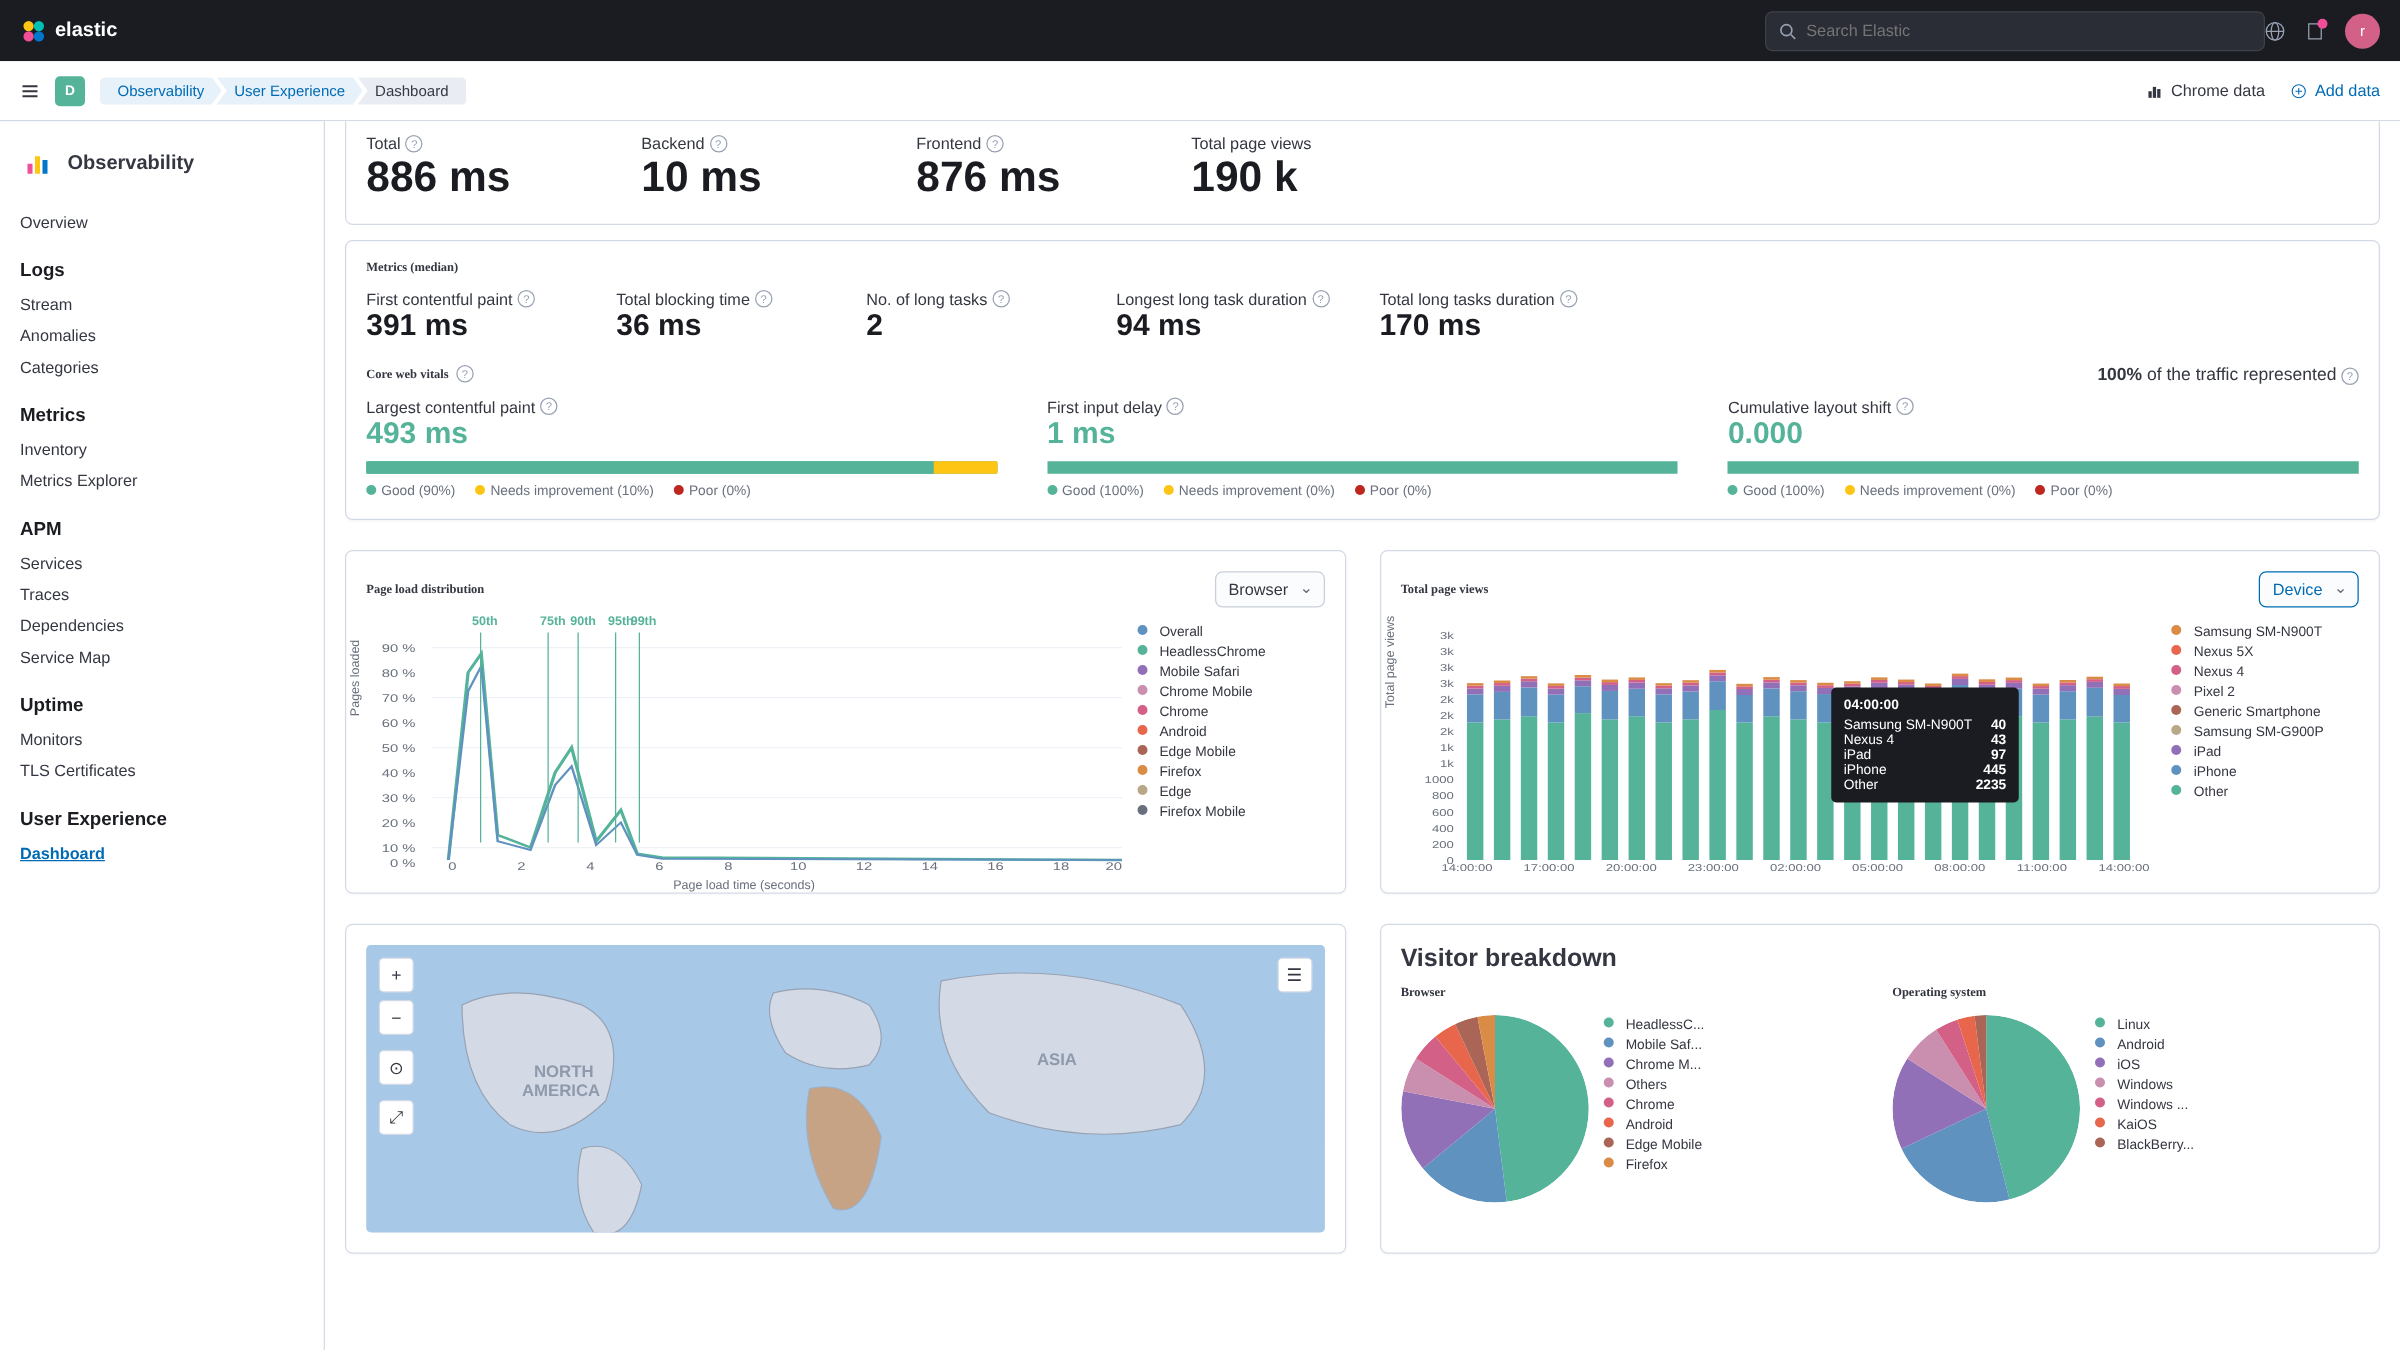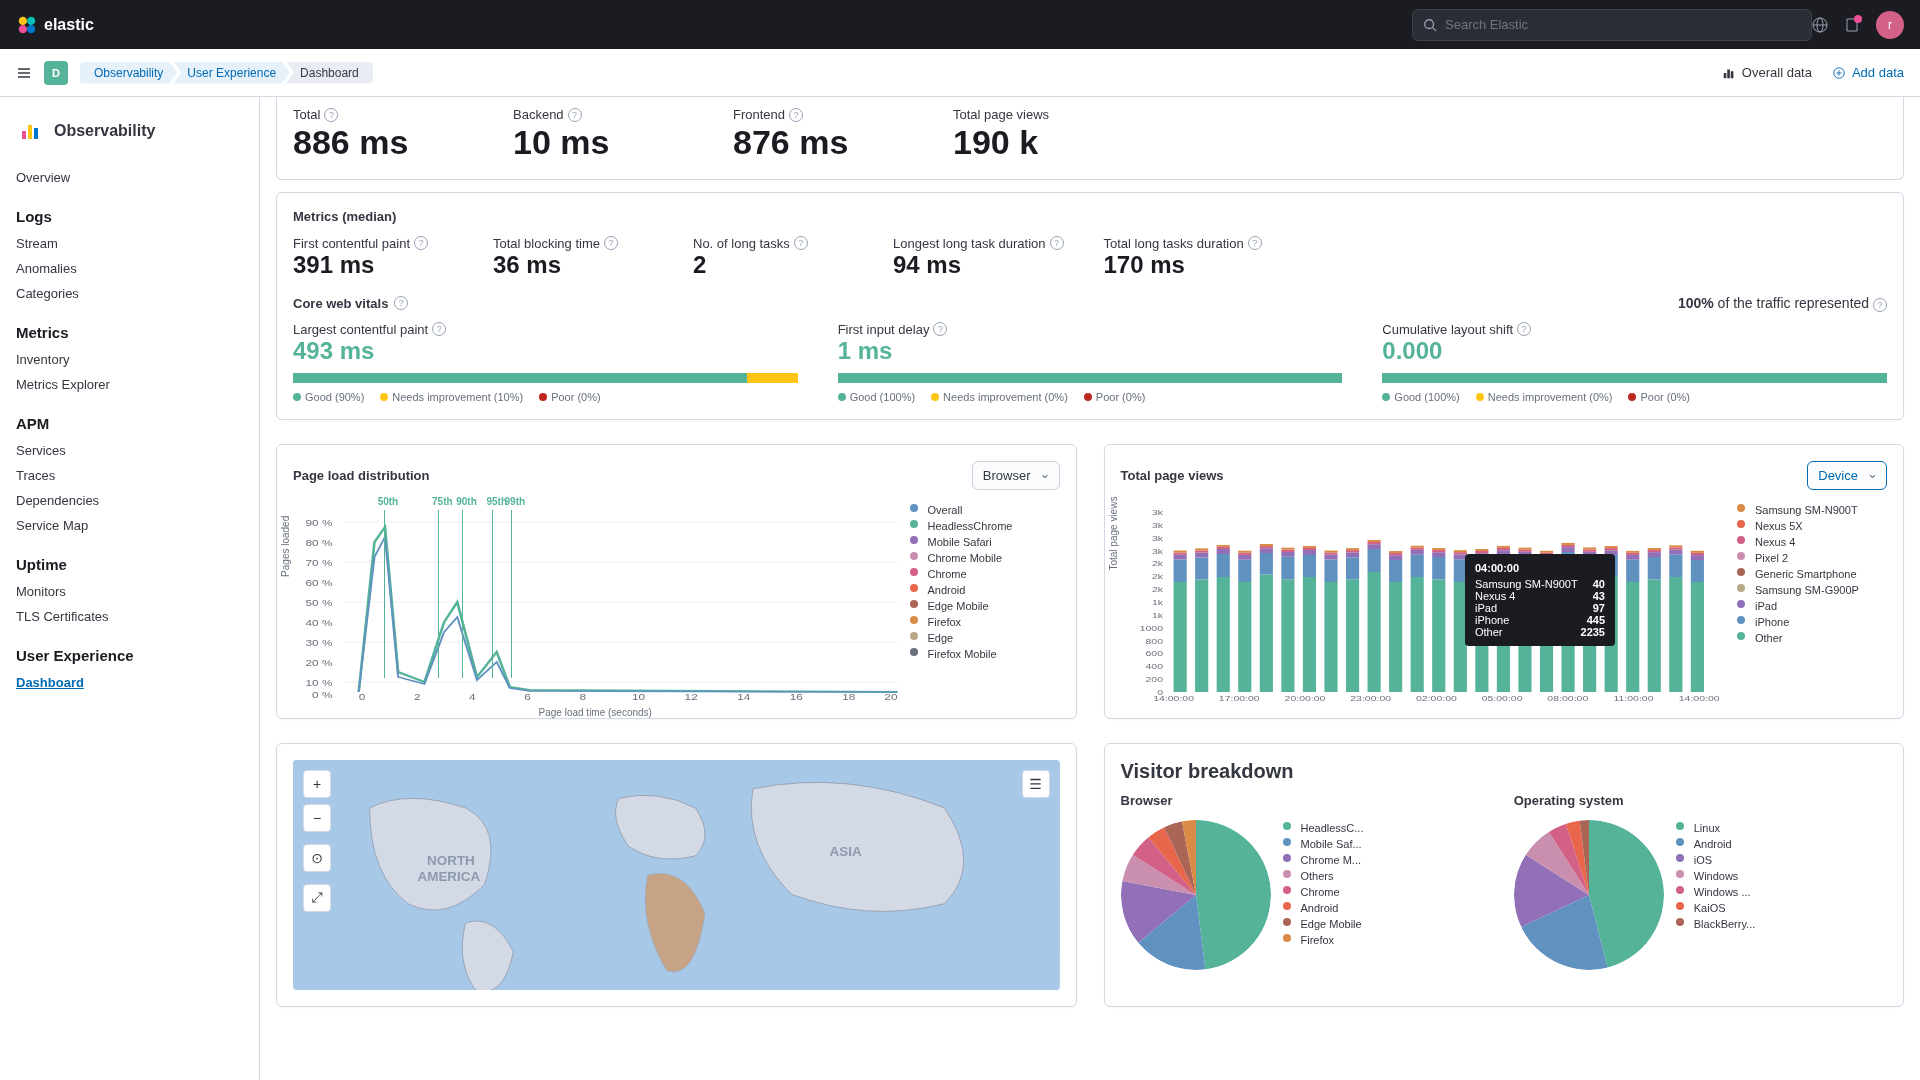--- a/index.html
+++ b/index.html
@@ -33,21 +33,21 @@
 .nav-item { font-size: 13px; color: #343741; padding: 5px 0; cursor: pointer; }
 .nav-item.active { color: #006bb4; text-decoration: underline; font-weight: 600; }
 .main { flex: 1; padding: 0 16px 20px; overflow-y: auto; background: #fff; }
 .panel { border: 1px solid #d3dae6; border-radius: 6px; padding: 16px; margin-top: 12px; box-shadow: 0 1px 2px rgba(0,0,0,0.03); }
 .panel-partial { border: 1px solid #d3dae6; border-top: none; border-radius: 0 0 6px 6px; padding: 16px; margin-top: -6px; }
 .metric-row { display: flex; gap: 60px; }
 .metric-block { min-width: 160px; }
 .metric-label { font-size: 13px; color: #343741; display: flex; align-items: center; gap: 4px; }
 .metric-value { font-size: 34px; font-weight: 700; color: #1a1c21; line-height: 1.2; }
 .metric-value-mid { font-size: 24px; font-weight: 700; color: #1a1c21; }
-.section-title { font-size: 13px; font-weight: 700; margin-bottom: 12px; }
+.section-title { font-size: 10px; font-weight: 700; margin-bottom: 12px; font-family: Liberation Serif, serif; }
 .help-icon { display: inline-flex; width: 14px; height: 14px; border: 1px solid #98a2b3; border-radius: 50%; align-items: center; justify-content: center; font-size: 9px; color: #98a2b3; }
 .cwv-row { display: flex; justify-content: space-between; align-items: center; margin: 16px 0 10px; }
 .cwv-metrics { display: grid; grid-template-columns: repeat(3, 1fr); gap: 40px; }
 .cwv-value { font-size: 24px; font-weight: 700; color: #54b399; }
 .progress-bar { height: 10px; background: #54b399; border-radius: 2px; margin: 8px 0; position: relative; display: flex; }
 .bar-seg { height: 100%; }
 .legend-row { display: flex; gap: 16px; font-size: 11px; color: #69707d; }
 .legend-dot { display: inline-block; width: 8px; height: 8px; border-radius: 50%; margin-right: 4px; }
 .two-col { display: grid; grid-template-columns: 1fr 1fr; gap: 27px; margin-top: 12px; }
 .panel-header { display: flex; justify-content: space-between; align-items: center; margin-bottom: 12px; }
@@ -130,21 +130,21 @@
     <div class="breadcrumb-item">User Experience</div>
     <div class="breadcrumb-item last">Dashboard</div>
   </div>
   <div class="subheader-right">
     <div class="action-link dark">
       <svg width="14" height="14" viewBox="0 0 16 16">
           <rect x="2" y="8" width="3" height="6" fill="#343741"></rect>
           <rect x="6" y="4" width="3" height="10" fill="#343741"></rect>
           <rect x="10" y="6" width="3" height="8" fill="#343741"></rect>
         </svg>
-      <span>Overall data</span>
+      <span>Chrome data</span>
     </div>
     <div class="action-link">
       <svg width="14" height="14" viewBox="0 0 16 16">
           <circle cx="8" cy="8" r="6" stroke="#006bb4" fill="none"></circle>
           <line x1="8" y1="5" x2="8" y2="11" stroke="#006bb4"></line>
           <line x1="5" y1="8" x2="11" y2="8" stroke="#006bb4"></line>
         </svg>
       <span>Add data</span>
     </div>
   </div>

